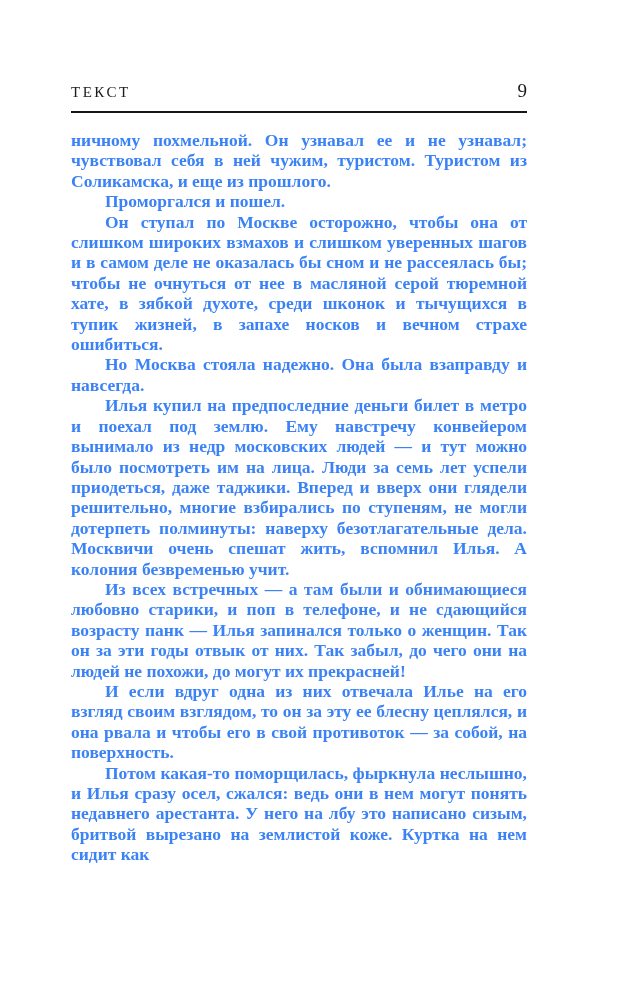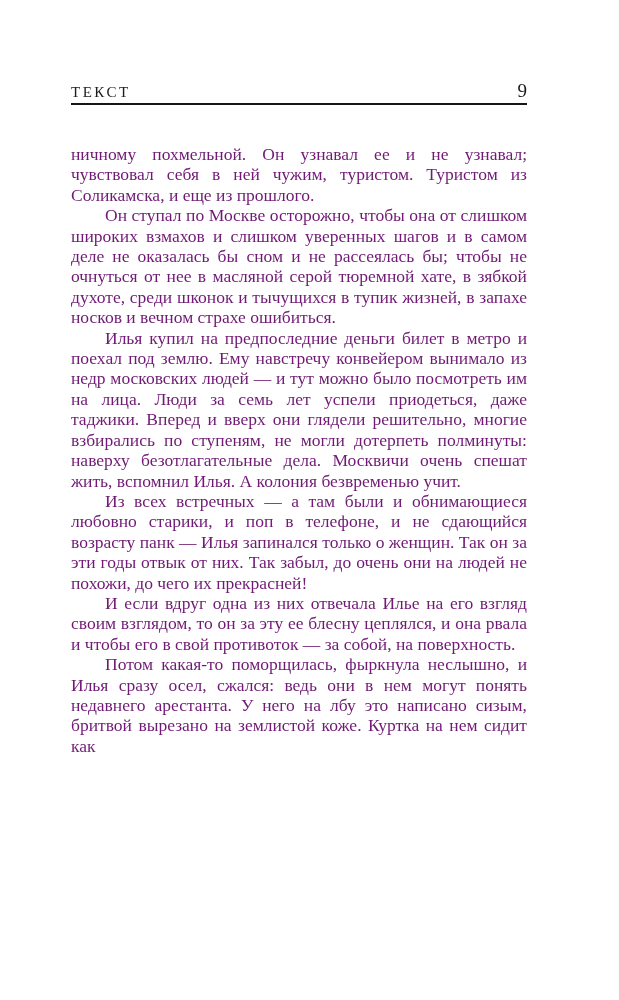--- a/index.html
+++ b/index.html
@@ -19,38 +19,39 @@
   .text-block {
     position: absolute;
     left: 71px;
     top: 80px;
     width: 456px;
   }
   .running-header {
     display: flex;
     justify-content: space-between;
     align-items: baseline;
-    padding-bottom: 1px;
+    padding-bottom: 9px;
     border-bottom: 2px solid #161616;
   }
   .head-title {
     font-size: 15px;
     letter-spacing: 2.5px;
     color: #1b1b1b;
   }
   .page-num {
     font-size: 19px;
     color: #1b1b1b;
   }
   .body-text {
-    margin-top: 39px;
+    margin-top: 17px;
     font-size: 17.5px;
     line-height: 20.4px;
     text-align: justify;
-    color: #701a75;
+    color: #3b82f6;
+    font-weight: bold;
   }
   .body-text p {
     margin: 0;
     padding: 0;
     text-indent: 34px;
   }
   .body-text p.no-indent {
     text-indent: 0;
   }
 </style>
@@ -60,21 +61,23 @@
 <div class="page">
   <div class="text-block">
 
     <header class="running-header">
       <span class="head-title">ТЕКСТ</span>
       <span class="page-num">9</span>
     </header>
 
     <main class="body-text" lang="ru">
       <p class="no-indent">ничному похмельной. Он узнавал ее и не узнавал; чувствовал себя в ней чужим, туристом. Туристом из Соликамска, и еще из прошлого.</p>
+      <p>Проморгался и пошел.</p>
       <p>Он ступал по Москве осторожно, чтобы она от слишком широких взмахов и слишком уверенных шагов и в самом деле не оказалась бы сном и не рассеялась бы; чтобы не очнуться от нее в масляной серой тюремной хате, в зябкой духоте, среди шконок и тычущихся в тупик жизней, в запахе носков и вечном страхе ошибиться.</p>
+      <p>Но Москва стояла надежно. Она была взаправду и навсегда.</p>
       <p>Илья купил на предпоследние деньги билет в метро и поехал под землю. Ему навстречу конвейером вынимало из недр московских людей — и тут можно было посмотреть им на лица. Люди за семь лет успели приодеться, даже таджики. Вперед и вверх они глядели решительно, многие взбирались по ступеням, не могли дотерпеть полминуты: наверху безотлагательные дела. Москвичи очень спешат жить, вспомнил Илья. А колония безвременью учит.</p>
-      <p>Из всех встречных — а там были и обнимающиеся любовно старики, и поп в телефоне, и не сдающийся возрасту панк — Илья запинался только о женщин. Так он за эти годы отвык от них. Так забыл, до очень они на людей не похожи, до чего их прекрасней!</p>
+      <p>Из всех встречных — а там были и обнимающиеся любовно старики, и поп в телефоне, и не сдающийся возрасту панк — Илья запинался только о женщин. Так он за эти годы отвык от них. Так забыл, до чего они на людей не похожи, до могут их прекрасней!</p>
       <p>И если вдруг одна из них отвечала Илье на его взгляд своим взглядом, то он за эту ее блесну цеплялся, и она рвала и чтобы его в свой противоток — за собой, на поверхность.</p>
       <p>Потом какая-то поморщилась, фыркнула неслышно, и Илья сразу осел, сжался: ведь они в нем могут понять недавнего арестанта. У него на лбу это написано сизым, бритвой вырезано на землистой коже. Куртка на нем сидит как</p>
     </main>
 
   </div>
 </div>
 
 </body></html>

